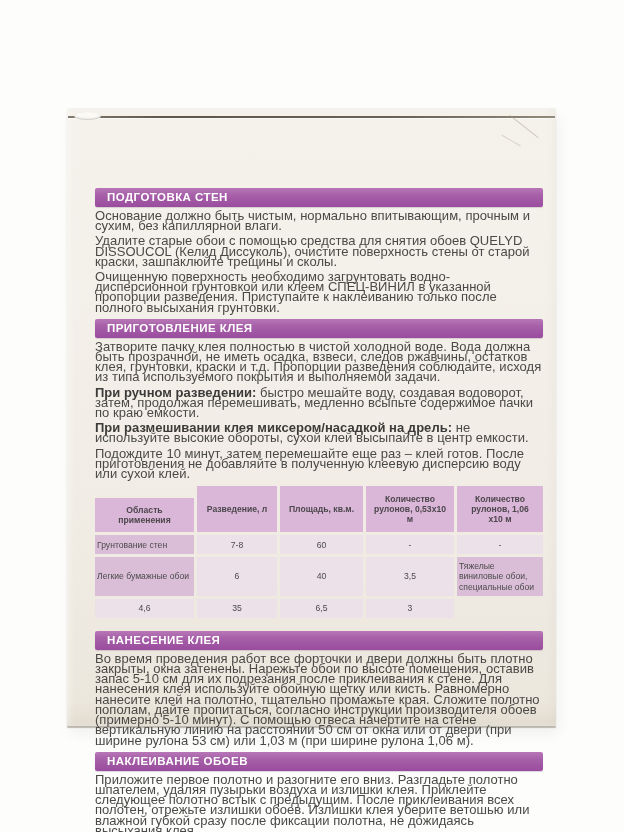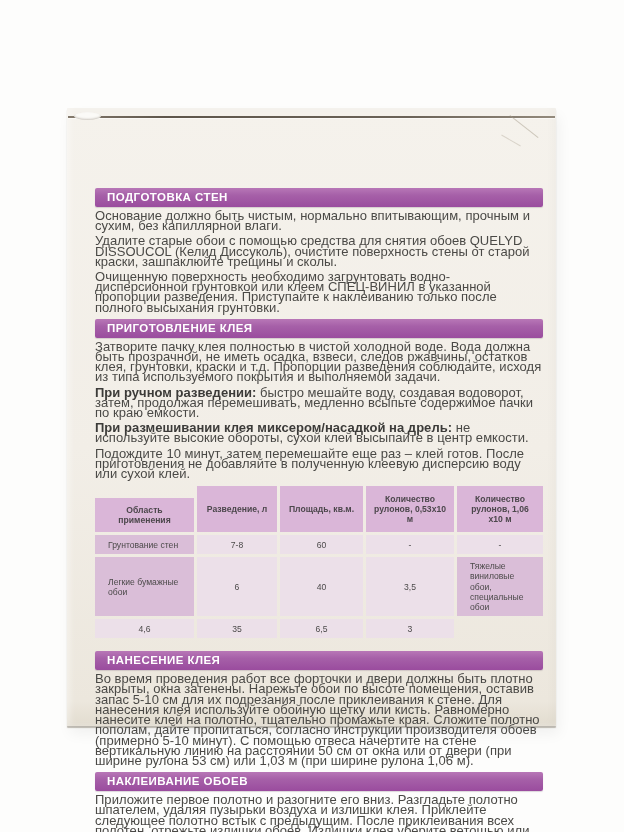--- a/index.html
+++ b/index.html
@@ -51,21 +51,21 @@
   }
   .th{
     background:#dab6d8;color:#4c474c;font-size:8.6px;font-weight:bold;
     line-height:10.2px;display:flex;align-items:center;justify-content:center;
     text-align:center;padding:4px 7px;box-sizing:border-box;min-height:34px;
   }
   .th.first{justify-content:flex-start;text-align:center;margin-top:12px;}
   .td{
     background:#ece0e9;color:#4c4a4a;font-size:8.6px;line-height:10.2px;
     display:flex;align-items:center;justify-content:center;text-align:center;
-    padding:4px 13px;box-sizing:border-box;min-height:19px;
+    padding:4px 2px;box-sizing:border-box;min-height:19px;
   }
   .td.first{background:#dabed8;justify-content:flex-start;text-align:left;}
 </style>
 </head>
 <body>
 
 <div class="box">
   <div class="seam"></div>
   <div class="notch"></div>
   <div class="crease"></div>

